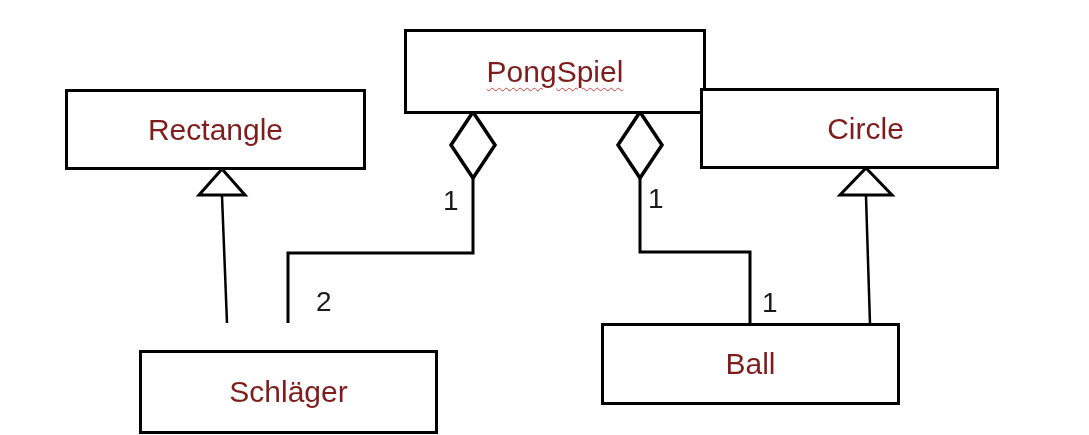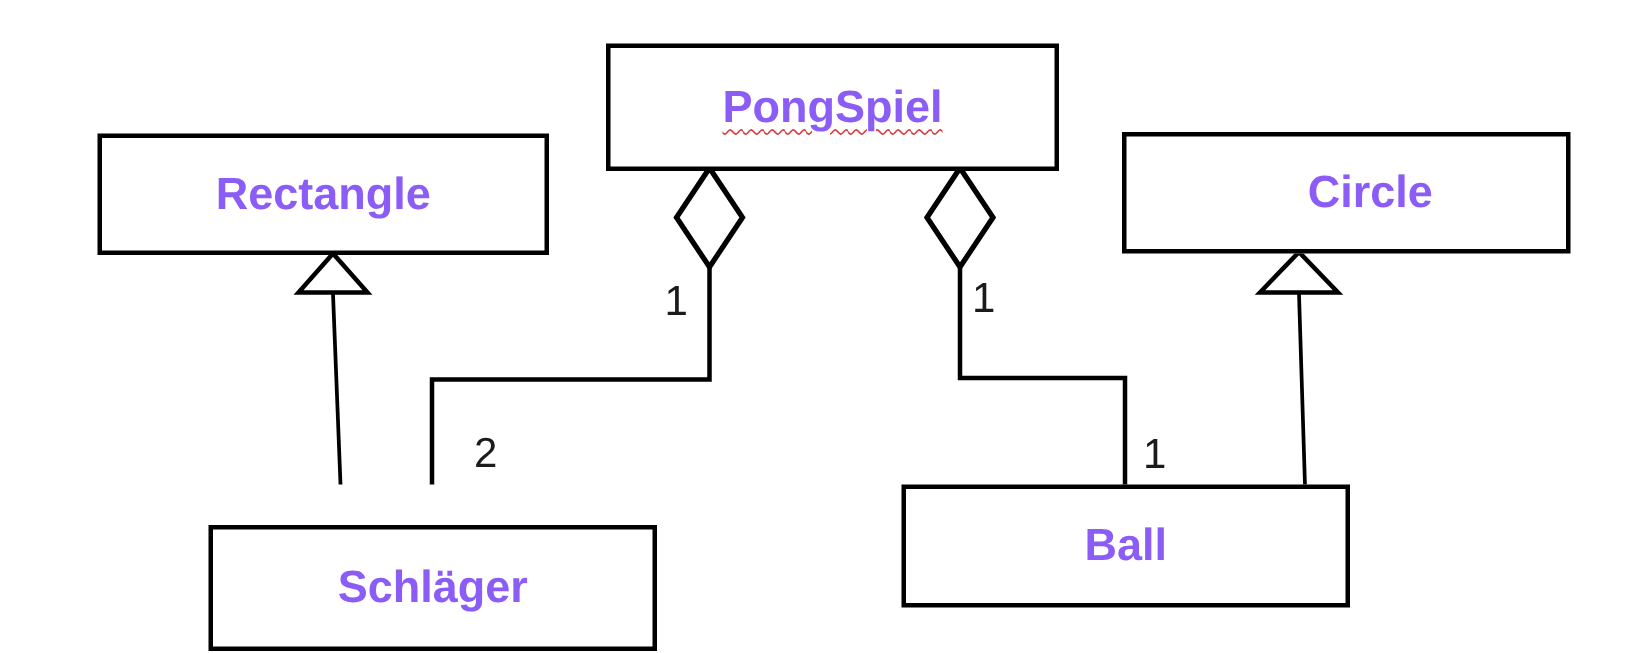--- a/index.html
+++ b/index.html
@@ -26,34 +26,33 @@
     position: absolute;
     box-sizing: border-box;
     border: 3px solid #000000;
     background: #ffffff;
     display: flex;
     align-items: center;
     justify-content: center;
   }
   .class-label {
     font-size: 30px;
-    color: #8b5cf6;
+    color: #7f1d1d;
     white-space: nowrap;
-    font-weight: bold;
   }
   .misspelled {
     text-decoration-line: underline;
     text-decoration-style: wavy;
     text-decoration-color: #d83b3b;
     text-decoration-thickness: 1px;
     text-underline-offset: 5px;
   }
   .box-pongspiel  { left: 404px; top: 29px;  width: 302px; height: 85px; }
   .box-rectangle  { left: 65px;  top: 89px;  width: 301px; height: 81px; }
-  .box-circle     { left: 748px; top: 88px;  width: 299px; height: 81px; padding-left: 32px; }
+  .box-circle     { left: 700px; top: 88px;  width: 299px; height: 81px; padding-left: 32px; }
   .box-schlaeger  { left: 139px; top: 322px; width: 299px; height: 84px; margin-top: 28px; }
   .box-ball       { left: 601px; top: 323px; width: 299px; height: 82px; }
   .multiplicity {
     position: absolute;
     font-size: 28px;
     line-height: 1;
     color: #1b1b1b;
   }
   .mult-pong-schlaeger-diamond { left: 443px; top: 187px; }
   .mult-pong-ball-diamond      { left: 648px; top: 185px; }

